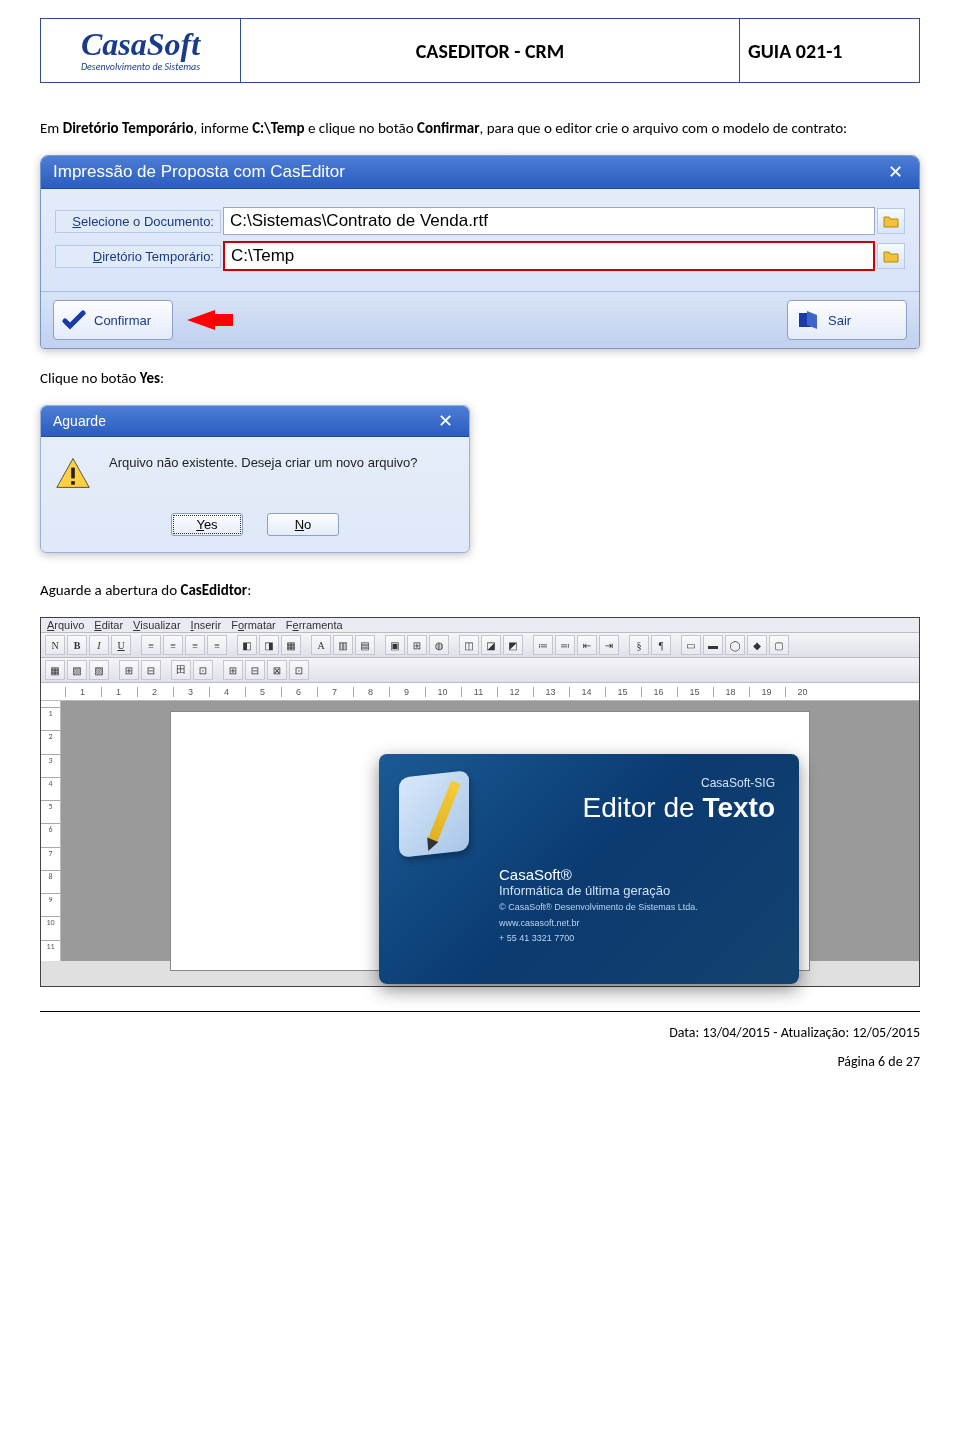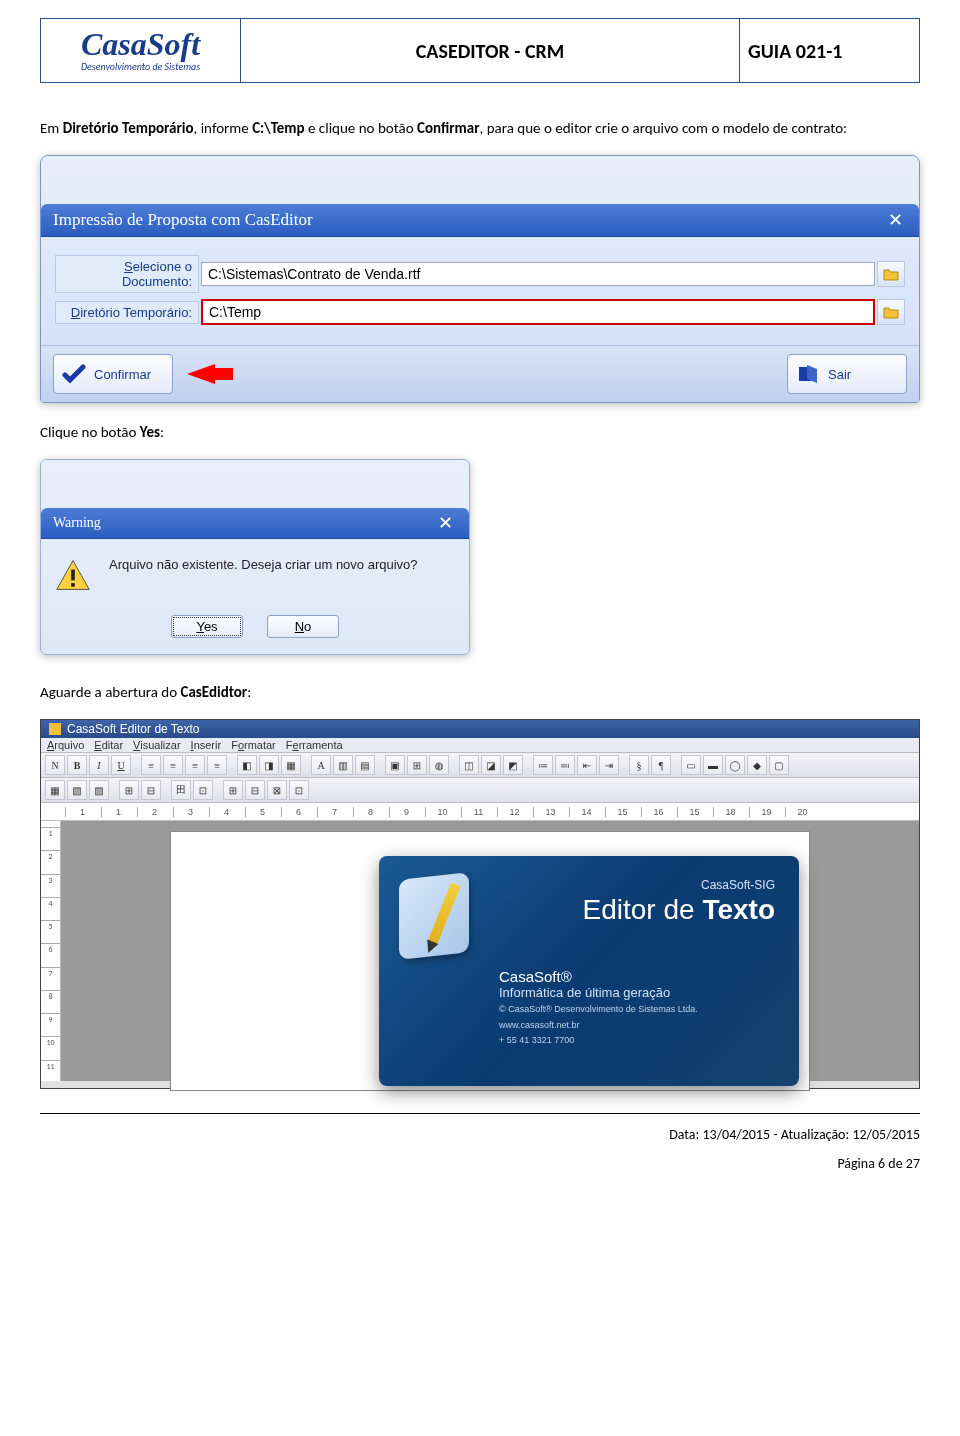--- a/index.html
+++ b/index.html
@@ -48,57 +48,56 @@
     margin: 4px 0 20px 0;
     position: relative;
     background: linear-gradient(#e8effa, #d2defa);
     border: 1px solid #7a96c8;
     overflow: hidden;
   }
   .xp-titlebar {
     background: linear-gradient(#4d7dd6, #2a5dc0);
     color: #fff;
     padding: 6px 12px;
-    font-family: Liberation Serif, serif;
+    font-family: Liberation Sans, sans-serif;
     font-size: 17px;
     display: flex;
     align-items: center;
     justify-content: space-between;
     border-bottom: 1px solid #1e4aa0;
     border-radius: 6px 6px 0 0;
-    margin-top: 48px;
   }
   .xp-title-text { font-weight: normal; }
   .xp-close {
     color: #fff;
     font-size: 18px;
     line-height: 1;
     cursor: pointer;
     padding: 0 4px;
   }
   .xp-body { padding: 18px 14px 14px 14px; }
   .form-row { display: flex; align-items: center; margin-bottom: 6px; }
   .form-label {
-    width: 144px;
+    width: 166px;
     text-align: right;
     color: #1a3a8a;
     font-family: Tahoma, Arial, sans-serif;
     font-size: 13px;
     border: 1px solid #b8c8e8;
     background: #e0eaf8;
     padding: 3px 6px;
     margin-right: 2px;
   }
   .form-label u { text-decoration: underline; }
   .form-input {
     flex: 1;
     border: 1px solid #9aa8c8;
     background: #fff;
     font-family: Tahoma, Arial, sans-serif;
-    font-size: 14px;
+    font-size: 17px;
     padding: 3px 6px;
   }
   .form-input.highlight { border: 2px solid #c00; }
   .folder-btn {
     width: 28px;
     height: 26px;
     border: 1px solid #b8c8e8;
     background: linear-gradient(#f7fbff, #d8e4f8);
     margin-left: 2px;
     display: flex;
@@ -388,21 +387,21 @@
       </div>
     </div>
   </div>
 
   <p class="body-text">
     <span>Clique no botão </span><b>Yes</b><span>:</span>
   </p>
 
   <div class="warn-window">
     <div class="xp-titlebar" style="font-size:14px;">
-      <span>Warning</span>
+      <span>Aguarde</span>
       <span class="xp-close">✕</span>
     </div>
     <div class="warn-body">
       <div class="warn-icon">
         <svg viewBox="0 0 40 40">
             <path d="M20 4 L38 36 H2 Z" fill="#ffd040" stroke="#444"></path>
             <rect x="18" y="14" width="4" height="12" fill="#222"></rect>
             <rect x="18" y="29" width="4" height="4" fill="#222"></rect>
           </svg>
       </div>
@@ -412,26 +411,20 @@
       <button class="msg-btn focus"><u>Y</u><span>es</span></button>
       <button class="msg-btn"><u>N</u><span>o</span></button>
     </div>
   </div>
 
   <p class="body-text">
     <span>Aguarde a abertura do </span><b>CasEdidtor</b><span>:</span>
   </p>
 
   <div class="editor-wrap">
-    <div class="editor-titlebar">
-      <svg width="12" height="12" viewBox="0 0 12 12">
-          <rect width="12" height="12" fill="#f3c23a"></rect>
-        </svg>
-      <span>CasaSoft Editor de Texto</span>
-    </div>
     <div class="editor-menubar">
       <span><u>A</u>rquivo</span>
       <span><u>E</u>ditar</span>
       <span><u>V</u>isualizar</span>
       <span><u>I</u>nserir</span>
       <span>F<u>o</u>rmatar</span>
       <span>F<u>e</u>rramenta</span>
     </div>
     <div class="editor-toolbar">
       <span class="tb-btn">N</span>

